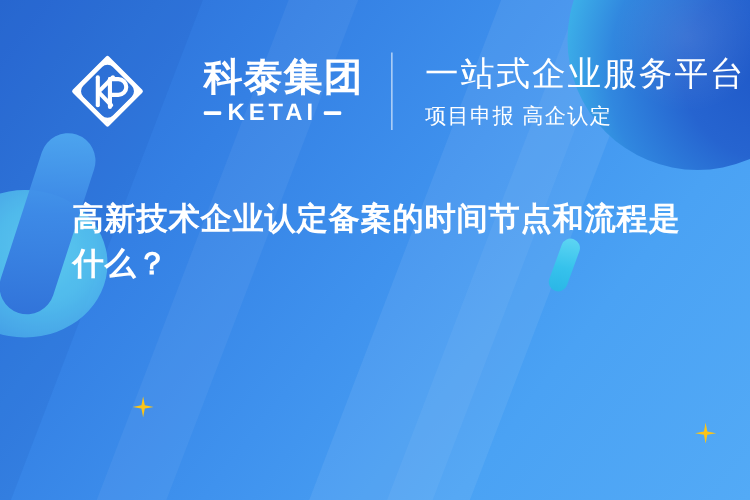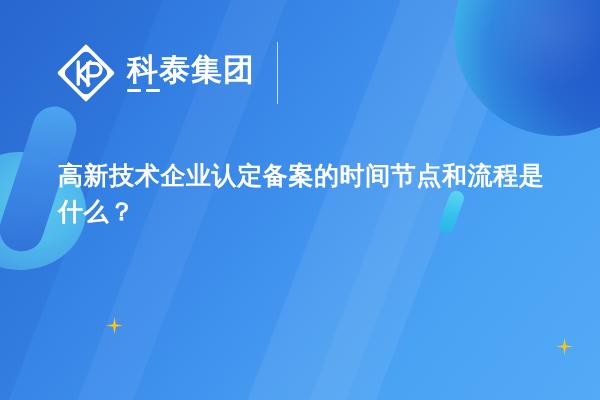--- a/index.html
+++ b/index.html
@@ -103,21 +103,21 @@
   .sparkle-1 { left: 106px; top: 317px; width: 17px; height: 17px; }
   .sparkle-2 { left: 556px; top: 338px; width: 17px; height: 17px; }
 
   
   .header {
     position: absolute;
     left: 55px; top: 42px;
     display: flex;
     align-items: center;
   }
-  .logo-block { display: flex; align-items: center; }
+  .logo-block { display: flex; align-items: center; gap: 36px; }
   .logo-mark { width: 62px; height: 62px; flex: 0 0 auto; }
   .logo-words { margin-left: 10px; }
   .logo-cn {
     color: #ffffff;
     font-size: 31px;
     font-weight: 700;
     letter-spacing: 1px;
     line-height: 1.02;
     white-space: nowrap;
   }
@@ -216,24 +216,29 @@
         <path d="M36.5 20.5 L24.5 32.5 L35 43.5" fill="none" stroke="#ffffff" stroke-width="3.4" stroke-linecap="round" stroke-linejoin="round"></path>
 
         <path d="M34 22 L34 45" fill="none" stroke="#ffffff" stroke-width="3.4" stroke-linecap="round"></path>
         <path d="M34 22 L41 22 A6.5 6.5 0 0 1 41 35 L34 35" fill="none" stroke="#ffffff" stroke-width="3.4" stroke-linecap="round" stroke-linejoin="round"></path>
       </svg>
 
       <div class="logo-words">
         <div class="logo-cn">科泰集团</div>
         <div class="logo-en-row">
           <span class="dash"></span>
+          <span class="logo-en">KETAI</span>
           <span class="dash"></span>
         </div>
       </div>
     </div>
 
     <div class="divider"></div>
 
+    <div class="tagline-block">
+      <div class="tagline-main">一站式企业服务平台</div>
+      <div class="tagline-sub">项目申报 高企认定</div>
+    </div>
   </div>
 
   <div class="headline">高新技术企业认定备案的时间节点和流程是什么？</div>
 
 </div>
 
 </body></html>

